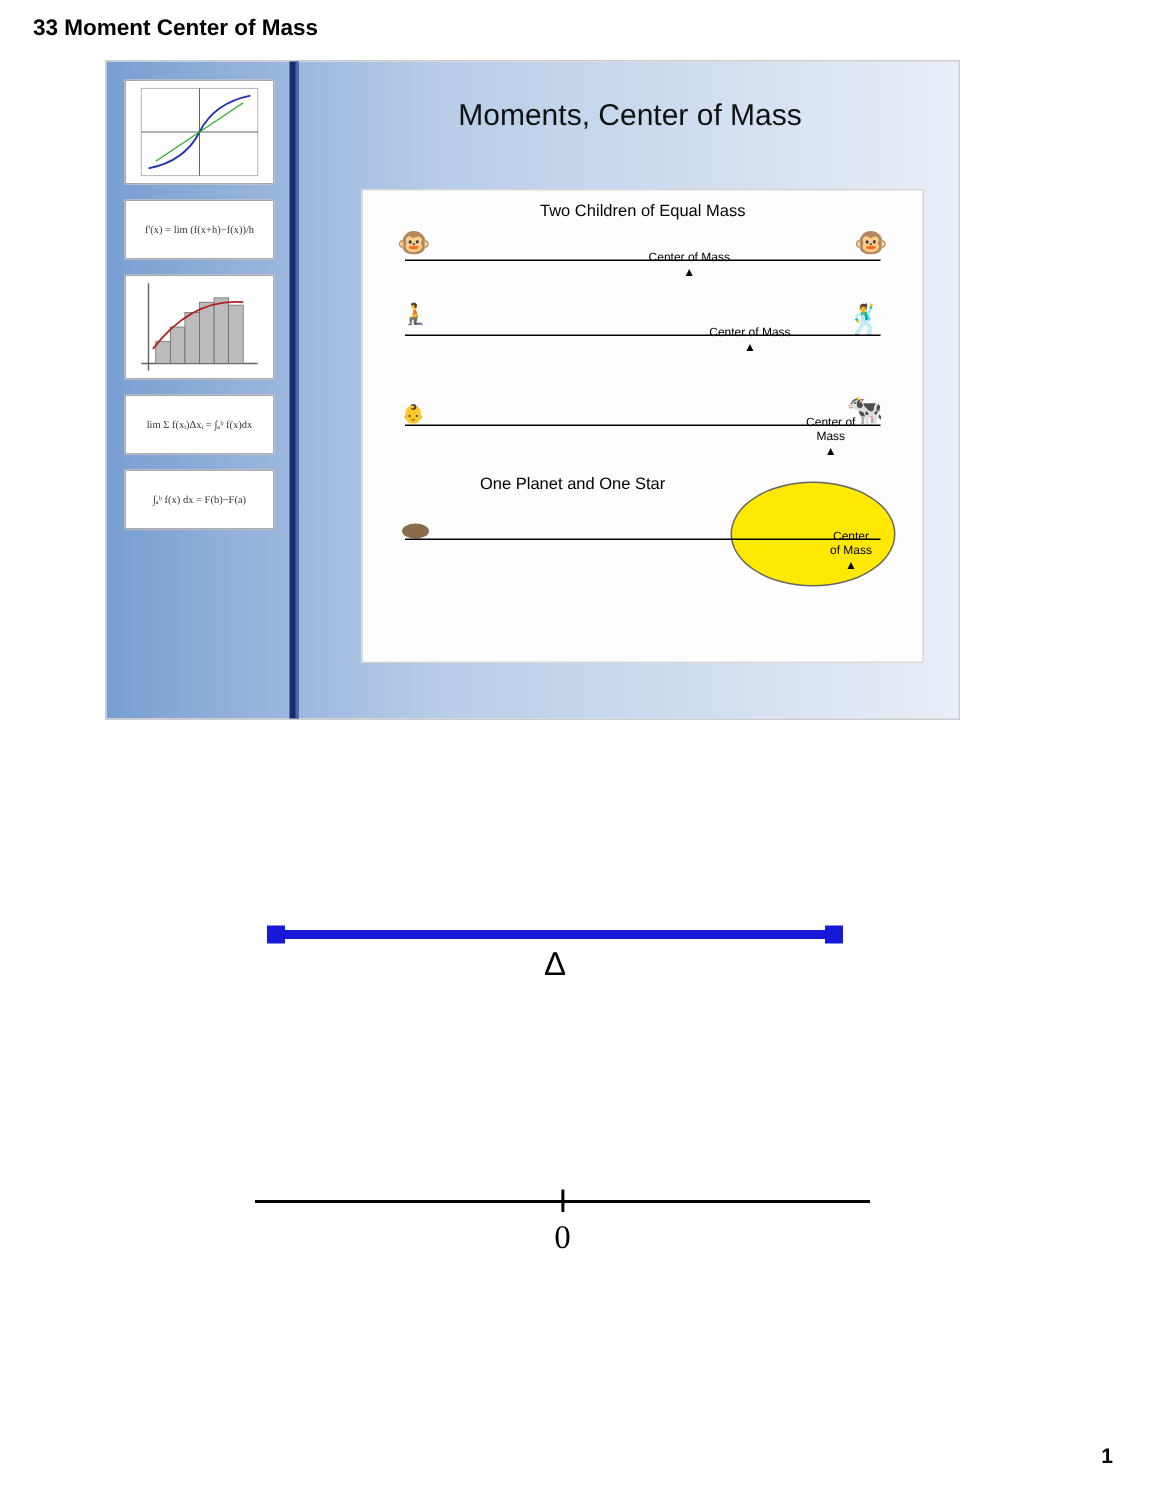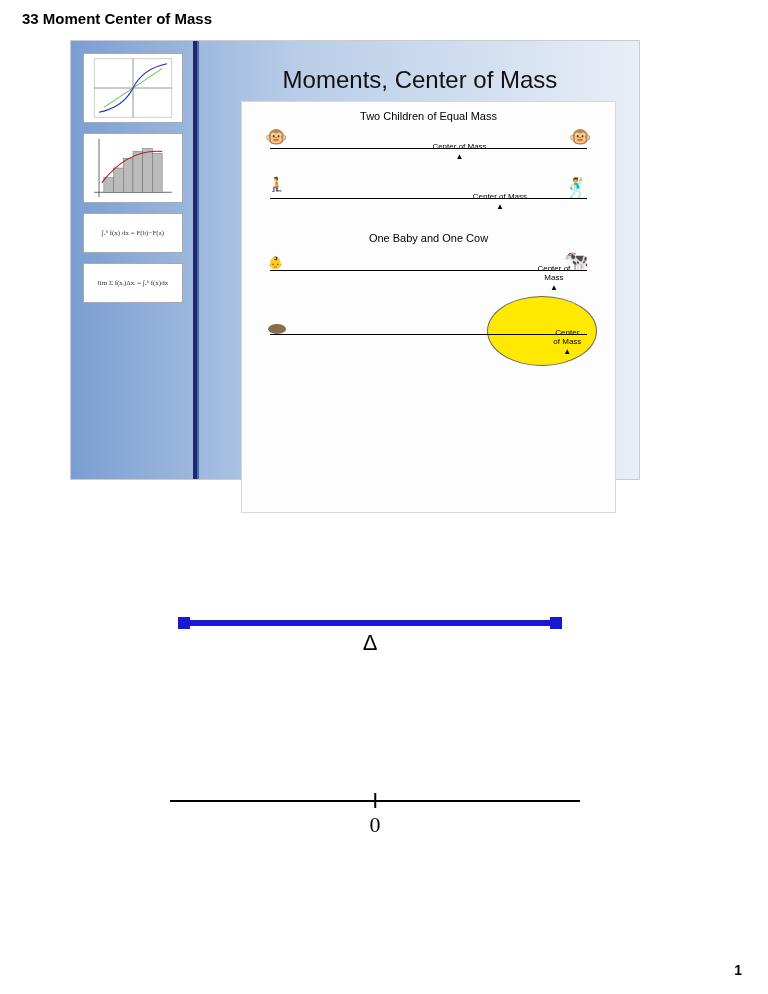--- a/index.html
+++ b/index.html
@@ -62,29 +62,29 @@
     background: #1a2a6c;
     border-right: 2px solid #4a68b0;
   }
   .slide-title {
     position: absolute;
     left: 150px;
     right: 20px;
     top: 25px;
     text-align: center;
     font-family: "Comic Sans MS", cursive, sans-serif;
-    font-size: 24px;
+    font-size: 20px;
     color: #111;
   }
   .content-panel {
     position: absolute;
     left: 170px;
-    top: 60px;
+    top: 85px;
     width: 375px;
-    height: 412px;
+    height: 316px;
     background: #fdfdfd;
     border: 1px solid #d8d8d8;
   }
   .example {
     position: relative;
     width: 100%;
     padding: 8px 18px 4px 18px;
   }
   .ex-label {
     text-align: center;
@@ -225,35 +225,36 @@
   <div class="sidebar">
     <div class="thumb tall">
       <svg viewBox="0 0 100 70">
         <rect x="10" y="5" width="80" height="60" fill="none" stroke="#999" stroke-width="0.5"></rect>
         <line x1="10" y1="35" x2="90" y2="35" stroke="#666" stroke-width="0.7"></line>
         <line x1="50" y1="5" x2="50" y2="65" stroke="#666" stroke-width="0.7"></line>
         <path d="M 15 60 Q 40 55 50 35 Q 60 15 85 10" fill="none" stroke="#2030b0" stroke-width="1.2"></path>
         <line x1="20" y1="55" x2="80" y2="15" stroke="#22aa22" stroke-width="0.8"></line>
       </svg>
     </div>
+    <div class="thumb short">f'(x) = lim (f(x+h)−f(x))/h</div>
     <div class="thumb tall">
       <svg viewBox="0 0 100 70">
         <line x1="10" y1="60" x2="90" y2="60" stroke="#666"></line>
         <line x1="15" y1="5" x2="15" y2="65" stroke="#666"></line>
         <rect x="20" y="45" width="10" height="15" fill="#bbb" stroke="#666" stroke-width="0.5"></rect>
         <rect x="30" y="35" width="10" height="25" fill="#bbb" stroke="#666" stroke-width="0.5"></rect>
         <rect x="40" y="25" width="10" height="35" fill="#bbb" stroke="#666" stroke-width="0.5"></rect>
         <rect x="50" y="18" width="10" height="42" fill="#bbb" stroke="#666" stroke-width="0.5"></rect>
         <rect x="60" y="15" width="10" height="45" fill="#bbb" stroke="#666" stroke-width="0.5"></rect>
         <rect x="70" y="20" width="10" height="40" fill="#bbb" stroke="#666" stroke-width="0.5"></rect>
         <path d="M 18 50 Q 45 15 80 18" fill="none" stroke="#b02020" stroke-width="1.2"></path>
       </svg>
     </div>
+    <div class="thumb short">lim Σ f(xᵢ)Δxᵢ = ∫ₐᵇ f(x)dx</div>
     <div class="thumb short">∫ₐᵇ f(x) dx = F(b)−F(a)</div>
-    <div class="thumb short">lim Σ f(xᵢ)Δxᵢ = ∫ₐᵇ f(x)dx</div>
   </div>
 
   <div class="divider"></div>
 
   <div class="slide-title">Moments, Center of Mass</div>
 
   <div class="content-panel">
 
     <div class="example">
       <div class="ex-label">Two Children of Equal Mass</div>
@@ -268,30 +269,30 @@
     <div class="example">
       <div class="ex-row">
         <span class="obj" style="left:8px;font-size:14px;">🧎</span>
         <span class="obj" style="right:8px;font-size:20px;">🕺</span>
         <div class="beam"></div>
         <div class="com-mark" style="left:62%;">Center of Mass</div>
       </div>
     </div>
 
     <div class="example" style="margin-top:10px;">
-      <div class="ex-label">One Baby and One Cow</div>
       <div class="ex-row">
         <span class="obj" style="left:8px;font-size:12px;top:10px;">👶</span>
         <span class="obj" style="right:8px;font-size:20px;">🐄</span>
         <div class="beam"></div>
         <div class="com-mark" style="left:78%;">Center of Mass</div>
       </div>
     </div>
 
     <div class="example" style="margin-top:10px;">
+      <div class="ex-label" style="text-align:left;padding-left:60px;">One Planet and One Star</div>
       <div class="ex-row" style="height:60px;">
         <div class="planet"></div>
         <div class="star"></div>
         <div class="beam" style="top:28px;"></div>
         <div class="com-mark" style="left:82%;top:22px;">Center of Mass</div>
       </div>
     </div>
 
   </div>
 </div>

